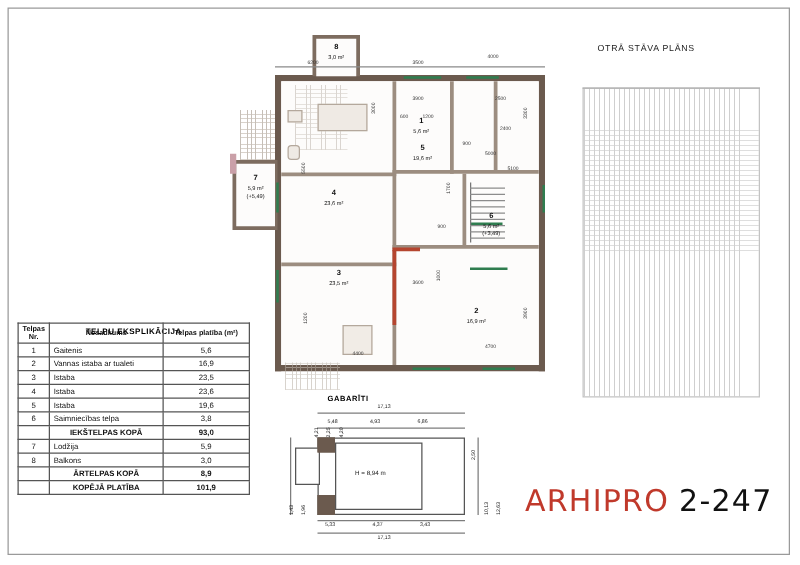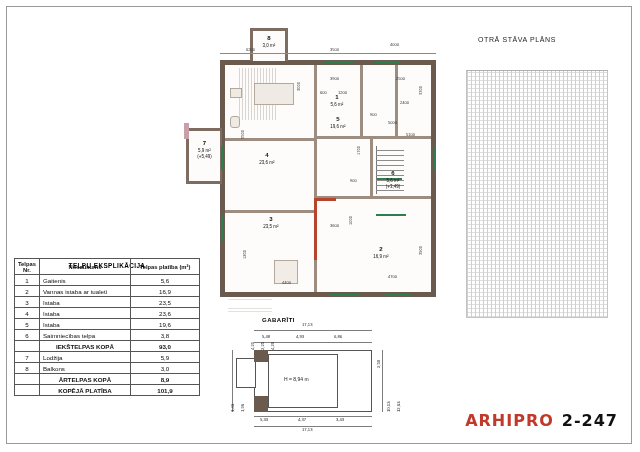--- a/index.html
+++ b/index.html
@@ -45,21 +45,21 @@
   
   #gab{position:absolute;left:228px;top:316px;width:190px;height:110px;}
   #gabtitle{position:absolute;left:262px;top:317px;font-size:6px;font-weight:bold;letter-spacing:.5px;}
   .gdim{position:absolute;font-size:4.2px;color:#222;white-space:nowrap;}
   .gdimv{position:absolute;font-size:4.2px;color:#222;white-space:nowrap;transform:rotate(-90deg);transform-origin:left top;}
   .gline{position:absolute;background:#7d7d7d;height:1px;}
   .glinev{position:absolute;background:#7d7d7d;width:1px;}
   .gbox{position:absolute;border:1px solid #555;box-sizing:border-box;background:#fff;}
 
   
-  #logo{position:absolute;right:22px;bottom:22px;font-size:16px;font-weight:bold;letter-spacing:1px;color:#c0392b;font-family:"DejaVu Sans",sans-serif;}
+  #logo{position:absolute;right:22px;bottom:37px;font-size:24px;font-weight:normal;letter-spacing:1px;color:#c0392b;font-family:"DejaVu Sans",sans-serif;}
   #logo .code{color:#111;margin-left:8px;}
 </style>
 </head>
 <body>
 
 <div id="sheet">
   <div class="frame"></div>
 
   <div id="plantitle">OTRĀ STĀVA PLĀNS</div>
 

